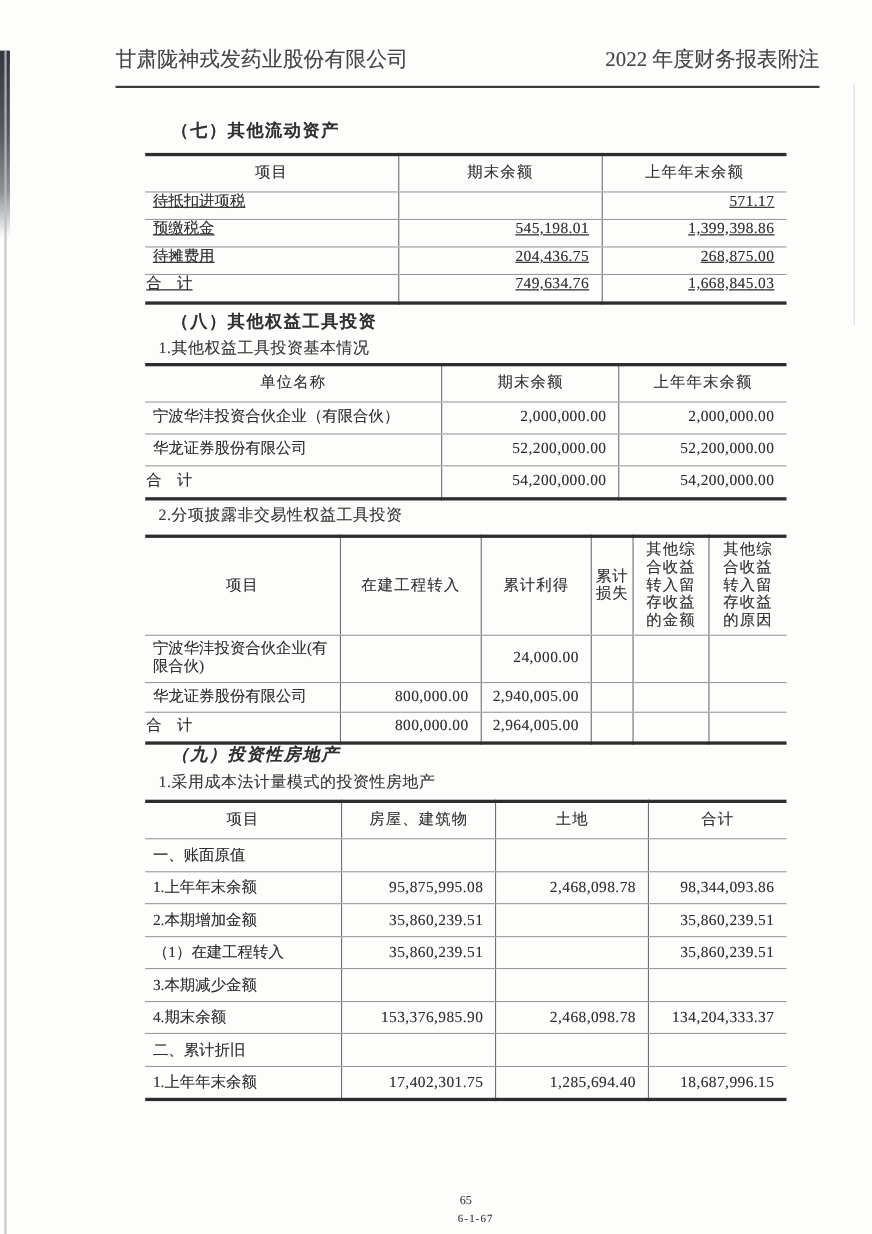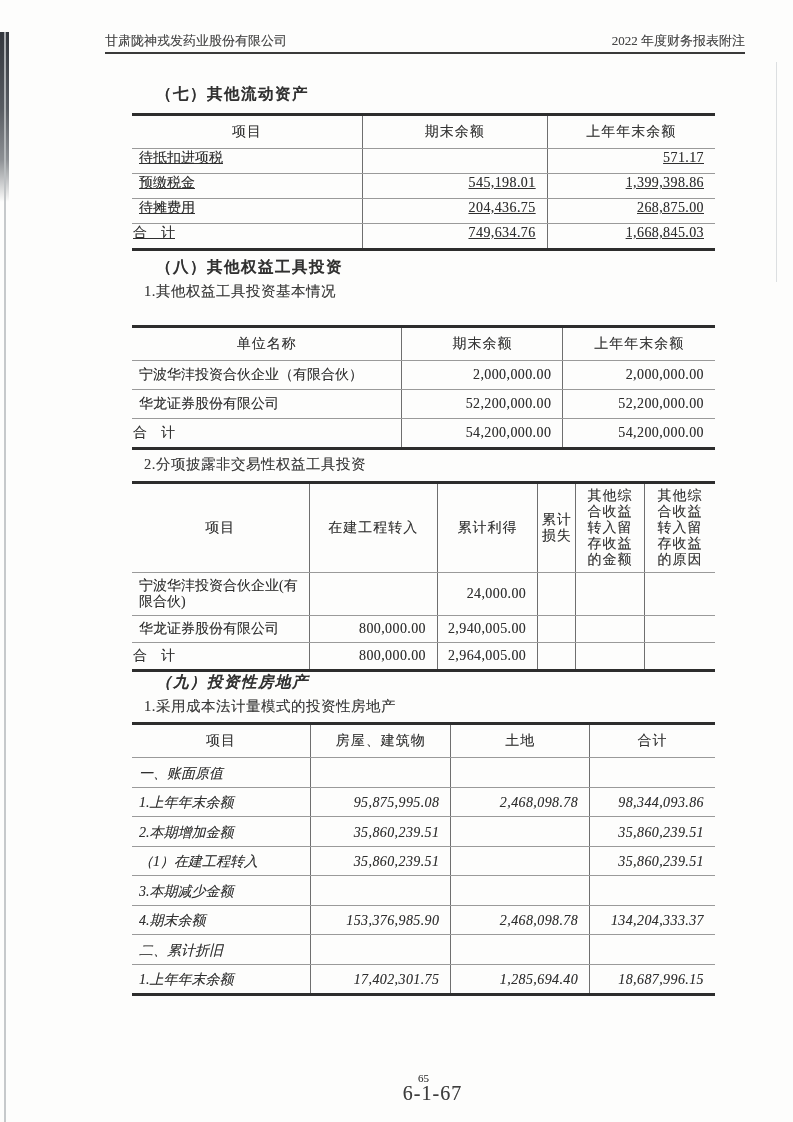--- a/index.html
+++ b/index.html
@@ -11,49 +11,49 @@
   }
   .page{position:relative;width:793px;height:1122px;}
 
   
   .edge-dark{position:absolute;left:0;top:0;width:9px;height:170px;
     background:linear-gradient(to bottom,#33373d 0%,#585c62 45%,#8d9094 75%,rgba(160,160,160,0) 100%);}
   .edge-line{position:absolute;left:4px;top:0;width:2px;height:1093px;background:#bcbfc2;opacity:.85;}
   .edge-right{position:absolute;left:776px;top:30px;width:1px;height:220px;background:#dcdfe1;}
 
   
-  .header{margin:32px 48px 0 105px;display:flex;justify-content:space-between;align-items:flex-end;
-    border-bottom:2px solid #3a3a3a;padding-bottom:3px;font-size:13px;line-height:17px;color:#474747;}
+  .header{margin:46px 48px 0 105px;display:flex;justify-content:space-between;align-items:flex-end;
+    border-bottom:2px solid #3a3a3a;padding-bottom:15px;font-size:19px;line-height:17px;color:#474747;}
 
   .content{margin-left:132px;width:583px;}
 
   .sec-title{margin:30px 0 0 24px;font-size:15.5px;font-weight:bold;letter-spacing:1.5px;line-height:20px;color:#303030;}
   .sec-title.s8{margin-top:6px;}
   .sec-title.s9{margin-top:0;font-style:italic;}
   .sub-title{margin:5px 0 0 12px;font-size:14.5px;line-height:19px;letter-spacing:0.5px;color:#3a3a3a;}
 
   table{width:100%;border-collapse:collapse;table-layout:fixed;
     border-top:3px solid #2d2d2d;border-bottom:3px solid #2d2d2d;}
   th,td{border-bottom:1px solid #9a9a9a;font-size:14px;line-height:18px;overflow:hidden;}
   th+th,td+td{border-left:1px solid #6f6f6f;}
   th{font-weight:normal;text-align:center;padding:7px 4px;white-space:pre-line;letter-spacing:1px;color:#333;}
   td{color:#2f2f2f;}
   .al-left{text-align:left;padding-left:7px;}
   .al-right{text-align:right;padding-right:11px;letter-spacing:0.4px;}
   .al-center{text-align:left;}
 
   .t1{margin-top:9px;}  .t1 td{padding-top:0;padding-bottom:6px;text-decoration:underline;}
-  .t2{margin-top:24px;}  .t2 td{padding-top:5px;padding-bottom:5px;}
+  .t2{margin-top:3px;}  .t2 td{padding-top:5px;padding-bottom:5px;}
   .t3{margin-top:7px;}  .t3 th{line-height:16px;padding:4px 3px;}
                         .t3 td{padding-top:5px;padding-bottom:5px;line-height:16px;}
-  .t4{margin-top:6px;}  .t4 td{padding-top:6.5px;padding-bottom:4px;font-style:italic;}
+  .t4{margin-top:6px;}  .t4 td{padding-top:6.5px;padding-bottom:4px;}
 
   .footer{position:absolute;left:0;top:1040px;width:793px;text-align:center;color:#3d3d3d;padding-left:36px;}
   .footer .small{display:block;font-size:11px;line-height:12px;transform:translateX(-9px);}
-  .footer .label{font-size:20px;line-height:18px;letter-spacing:1px;}
+  .footer .label{font-size:10px;line-height:18px;letter-spacing:1px;}
 </style>
 </head>
 <body>
 
 <div class="page">
 
   <div class="edge-dark"></div>
   <div class="edge-line"></div>
   <div class="edge-right"></div>
 

